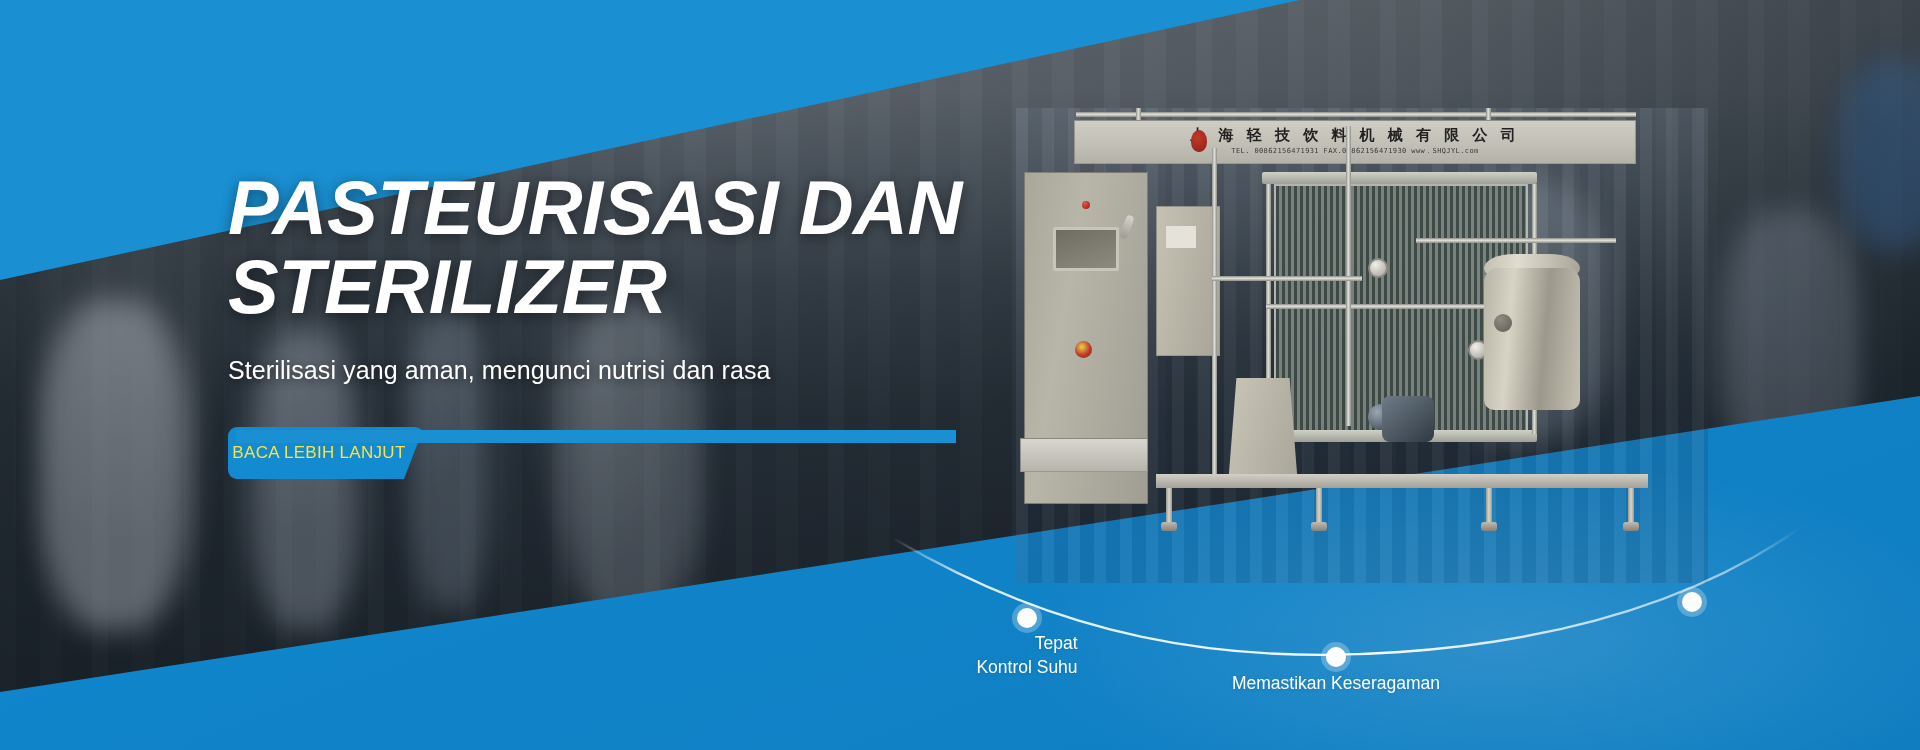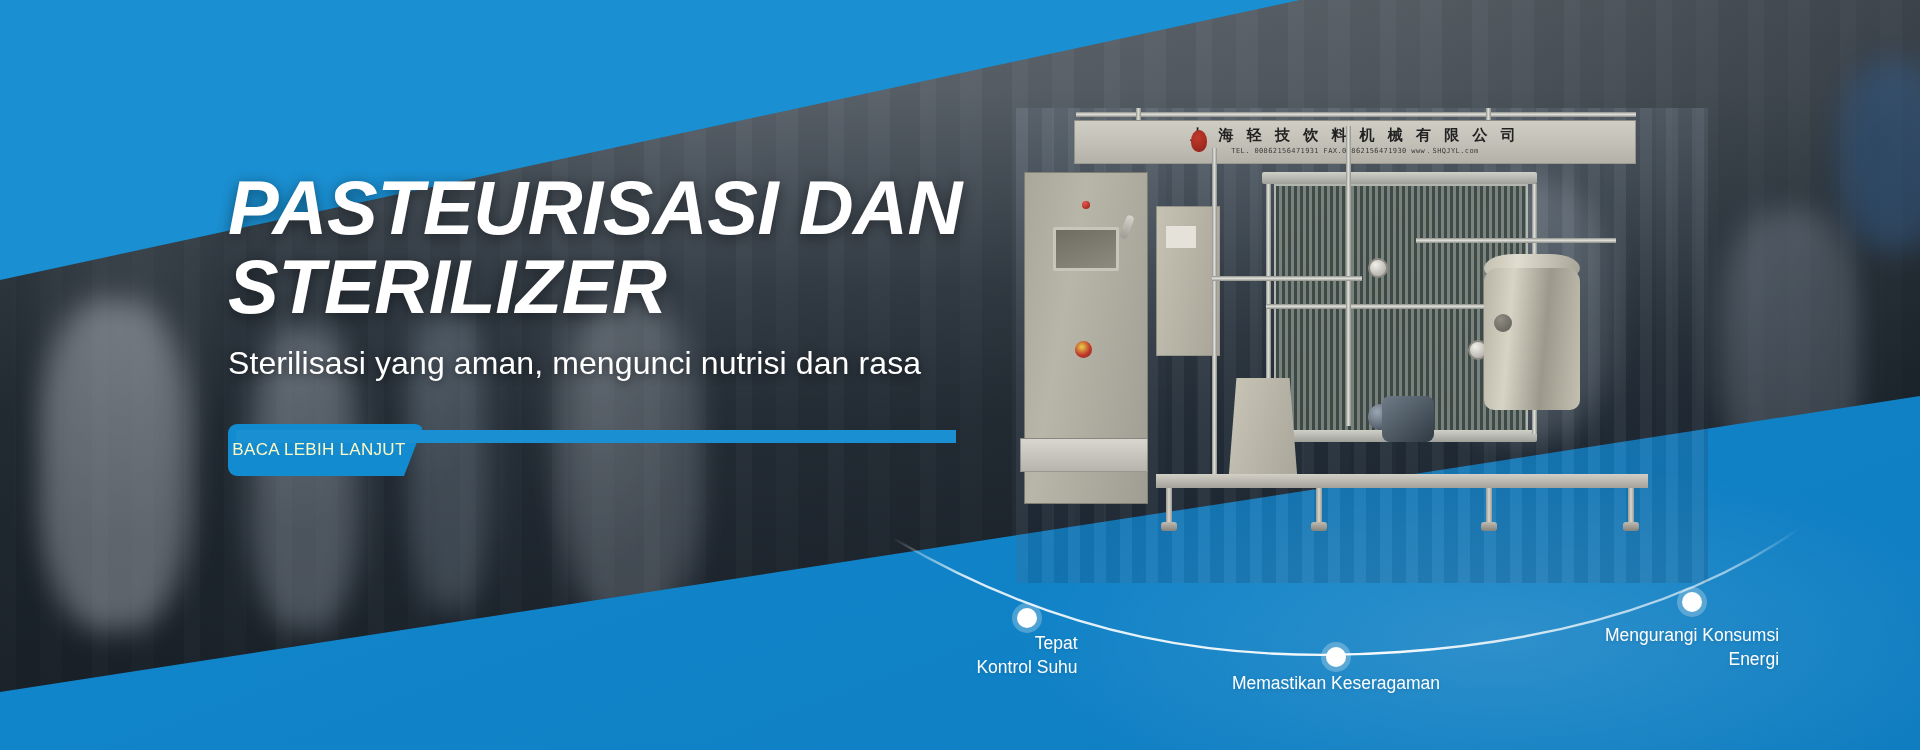--- a/index.html
+++ b/index.html
@@ -107,23 +107,23 @@
   .title-underline {
     position: absolute;
     left: 8px;
     top: 258px;
     width: 720px;
     height: 13px;
     background: #1a8fd1;
     z-index: 1;
   }
   .hero-subtitle {
-    margin: 21px 0 0 0;
+    margin: 32px 0 0 0;
     color: #ffffff;
-    font-size: 32px;
+    font-size: 25px;
     font-weight: normal;
     letter-spacing: 0.1px;
     text-shadow: 0 2px 10px rgba(0,0,0,0.55);
   }
 
   
   .cta-wrap { margin-top: 42px; }
   .cta-button {
     position: relative;
     display: inline-block;
@@ -141,21 +141,21 @@
     border-top-left-radius: 9px;
     border-bottom-left-radius: 9px;
     border-top-right-radius: 9px;
     clip-path: polygon(0 0, 100% 0, calc(100% - 20px) 100%, 0 100%);
   }
   .cta-label {
     position: relative;
     display: block;
     line-height: 52px;
     padding-right: 14px;
-    color: #fef9c3;
+    color: #fde047;
     font-size: 17px;
     letter-spacing: 0.3px;
     white-space: nowrap;
   }
 
   
   .product {
     position: absolute;
     left: 1016px;
     top: 108px;
@@ -525,17 +525,15 @@
     </svg>
 
     <div class="feature-point" style="left:1027px; top:618px;"></div>
     <div class="feature-label" style="left:1027px; top:632px;">Tepat
 Kontrol Suhu</div>
 
     <div class="feature-point" style="left:1336px; top:657px;"></div>
     <div class="feature-label" style="left:1336px; top:672px;">Memastikan Keseragaman</div>
 
     <div class="feature-point" style="left:1692px; top:602px;"></div>
-    <div class="feature-label" style="left:1692px; top:624px;">Mengurangi Konsumsi
-Energi</div>
   </div>
 
 </div>
 
 </body></html>

